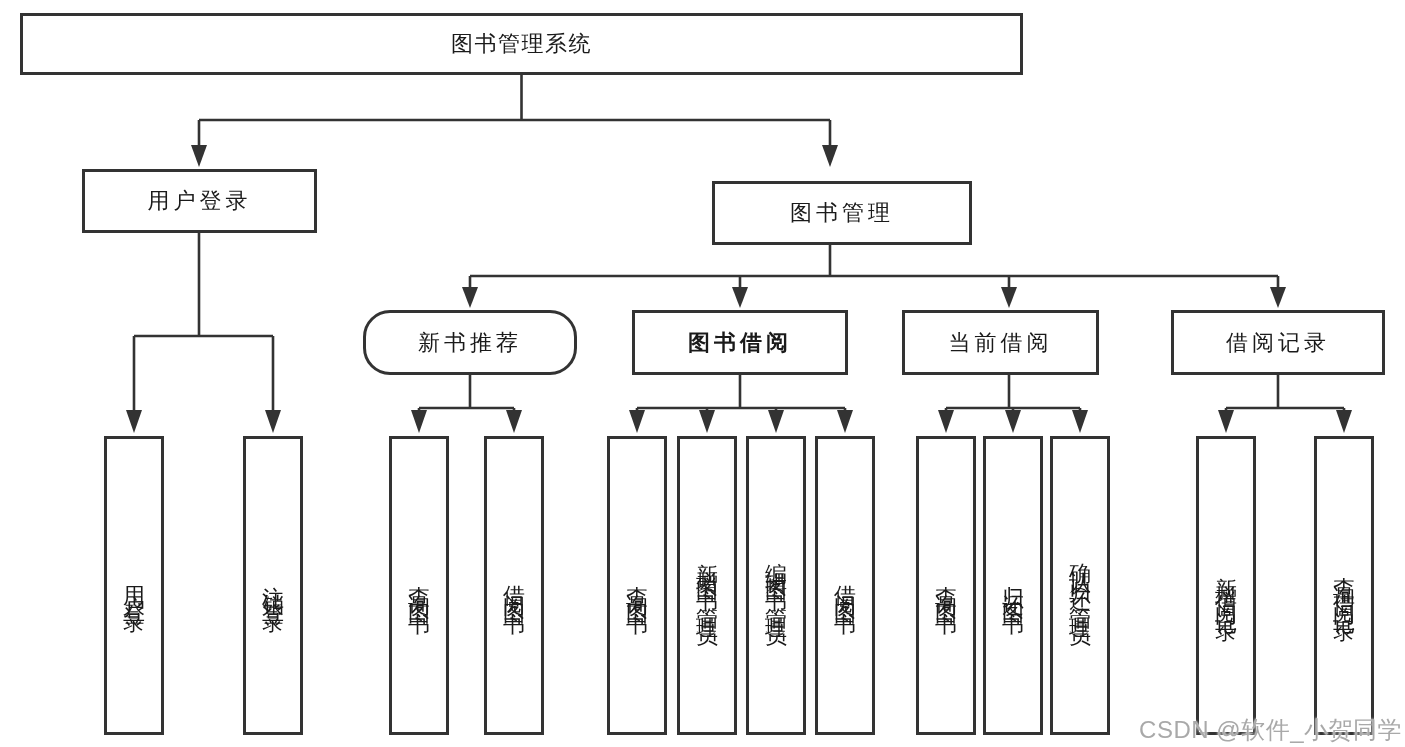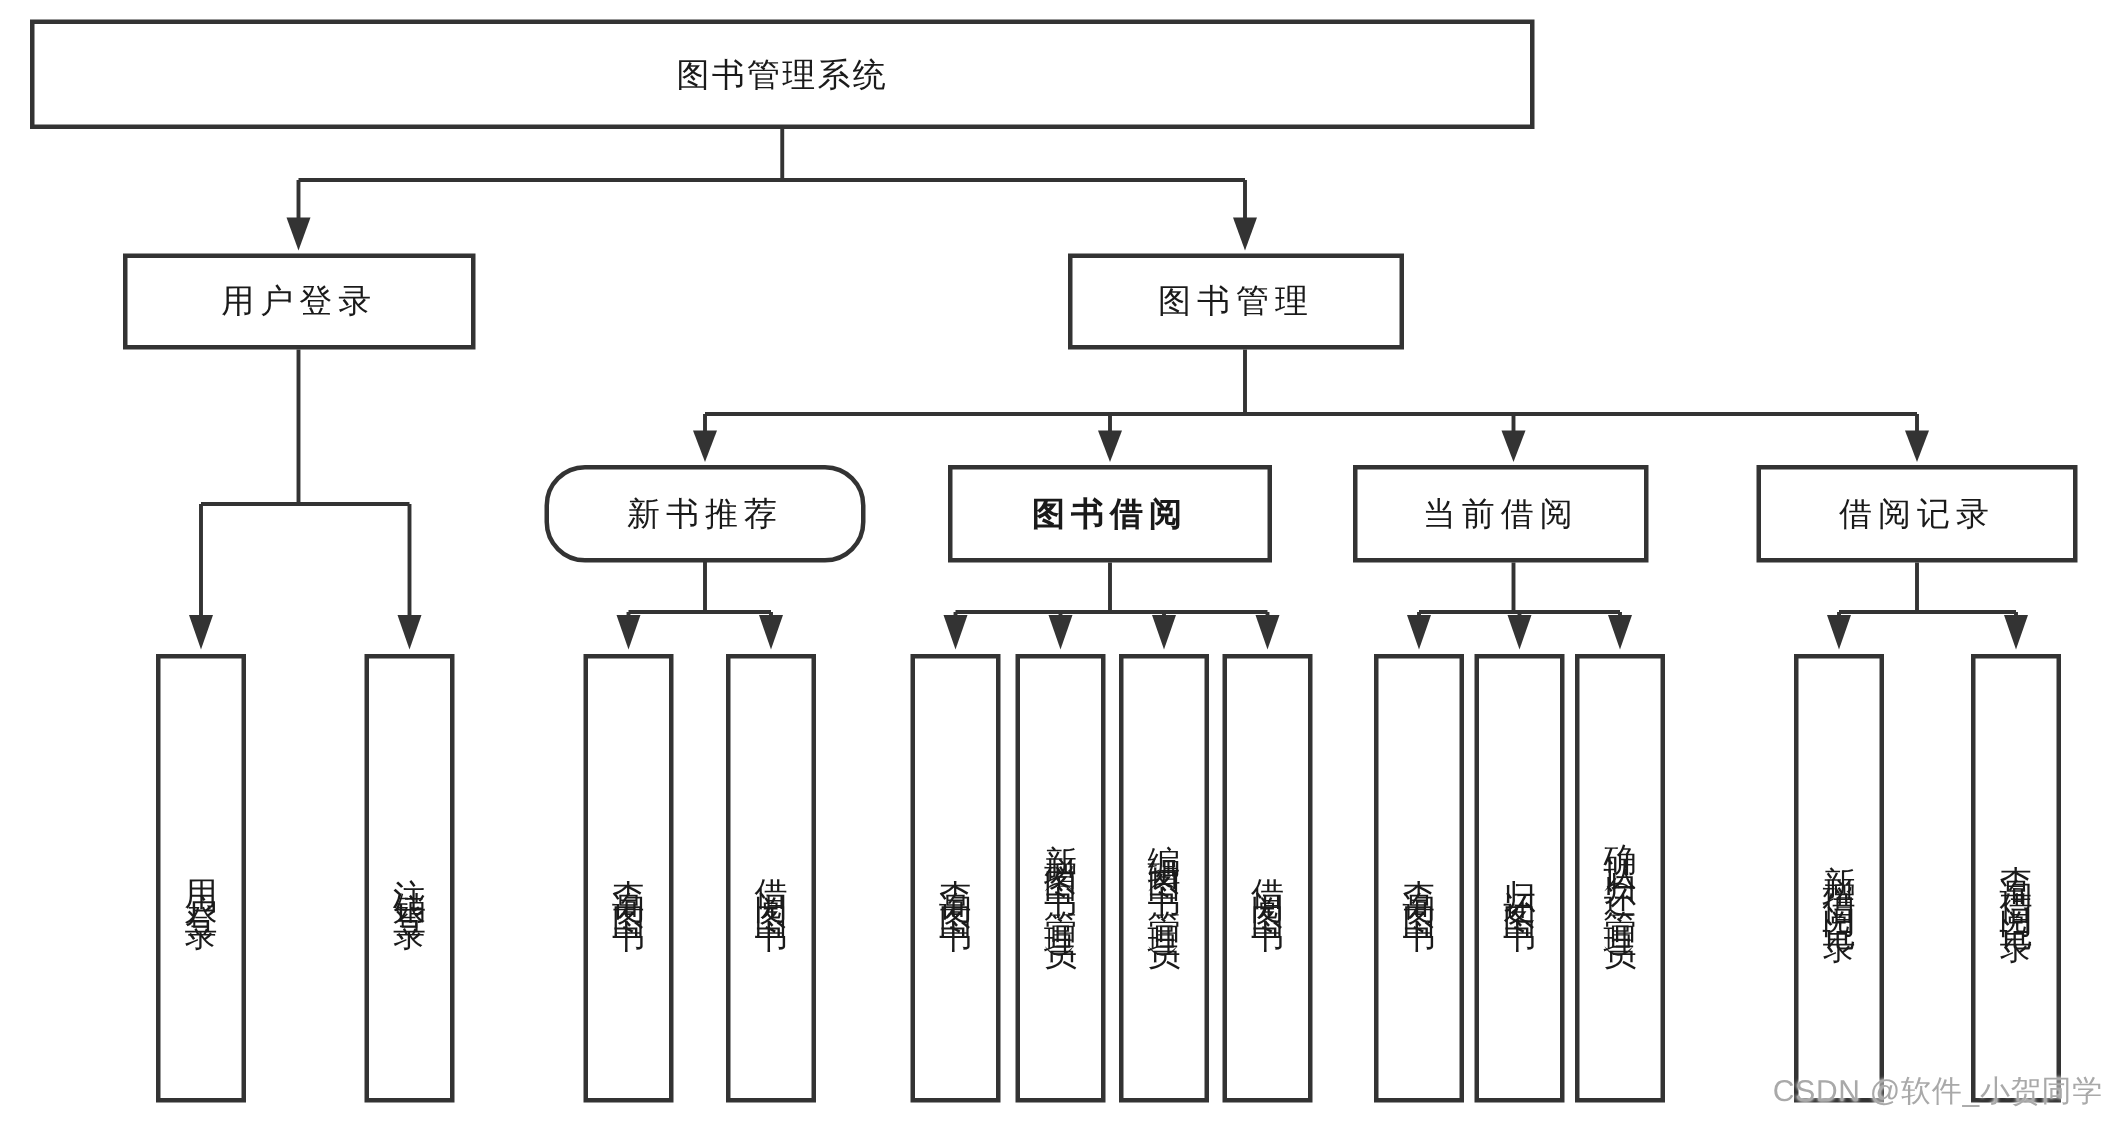--- a/index.html
+++ b/index.html
@@ -38,25 +38,25 @@
     display: flex;
     align-items: center;
     justify-content: center;
     font-size: 22px;
     letter-spacing: 4px;
     line-height: 1;
     color: #1a1a1a;
     white-space: nowrap;
   }
   .hnode.root {
-    left: 20px; top: 13px; width: 1003px; height: 73px;
+    left: 20px; top: 13px; width: 1003px; height: 62px;
     letter-spacing: 1.5px;
   }
   .n-login   { left: 82px;   top: 169px; width: 235px; height: 64px; }
-  .n-mgmt    { left: 712px;  top: 169px; width: 224px; height: 64px; }
+  .n-mgmt    { left: 712px;  top: 181px; width: 260px; height: 64px; }
   .n-new     { left: 363px;  top: 310px; width: 214px; height: 65px; border-radius: 27px; }
   .n-borrow  { left: 632px;  top: 310px; width: 216px; height: 65px; font-weight: bold; }
   .n-current { left: 902px;  top: 310px; width: 197px; height: 65px; }
   .n-record  { left: 1171px; top: 310px; width: 214px; height: 65px; }
   .leaf {
     position: absolute;
     box-sizing: border-box;
     top: 436px;
     width: 60px;
     height: 299px;
@@ -77,21 +77,21 @@
   }
   .a1 { left: 104px; }  .a2 { left: 243px; }
   .b1 { left: 389px; }  .b2 { left: 484px; }
   .c1 { left: 607px; }  .c2 { left: 677px; }  .c3 { left: 746px; }  .c4 { left: 815px; }
   .d1 { left: 916px; }  .d2 { left: 983px; }  .d3 { left: 1050px; }
   .e1 { left: 1196px; } .e2 { left: 1314px; }
   .watermark {
     position: absolute;
     right: 3px;
     top: 714px;
-    font-size: 20px;
+    font-size: 24px;
     color: #a9a9a9;
     letter-spacing: 0.5px;
     white-space: nowrap;
     z-index: 10;
     text-shadow: 0 0 2px rgba(255,255,255,0.95), 0 0 3px rgba(255,255,255,0.85);
   }
 </style>
 </head>
 <body>
 

